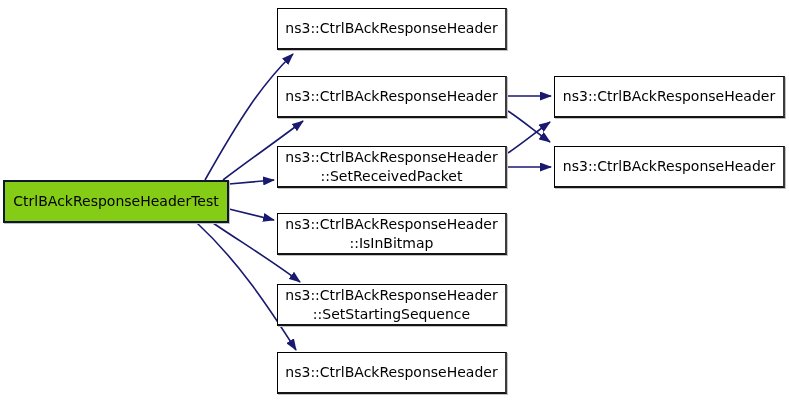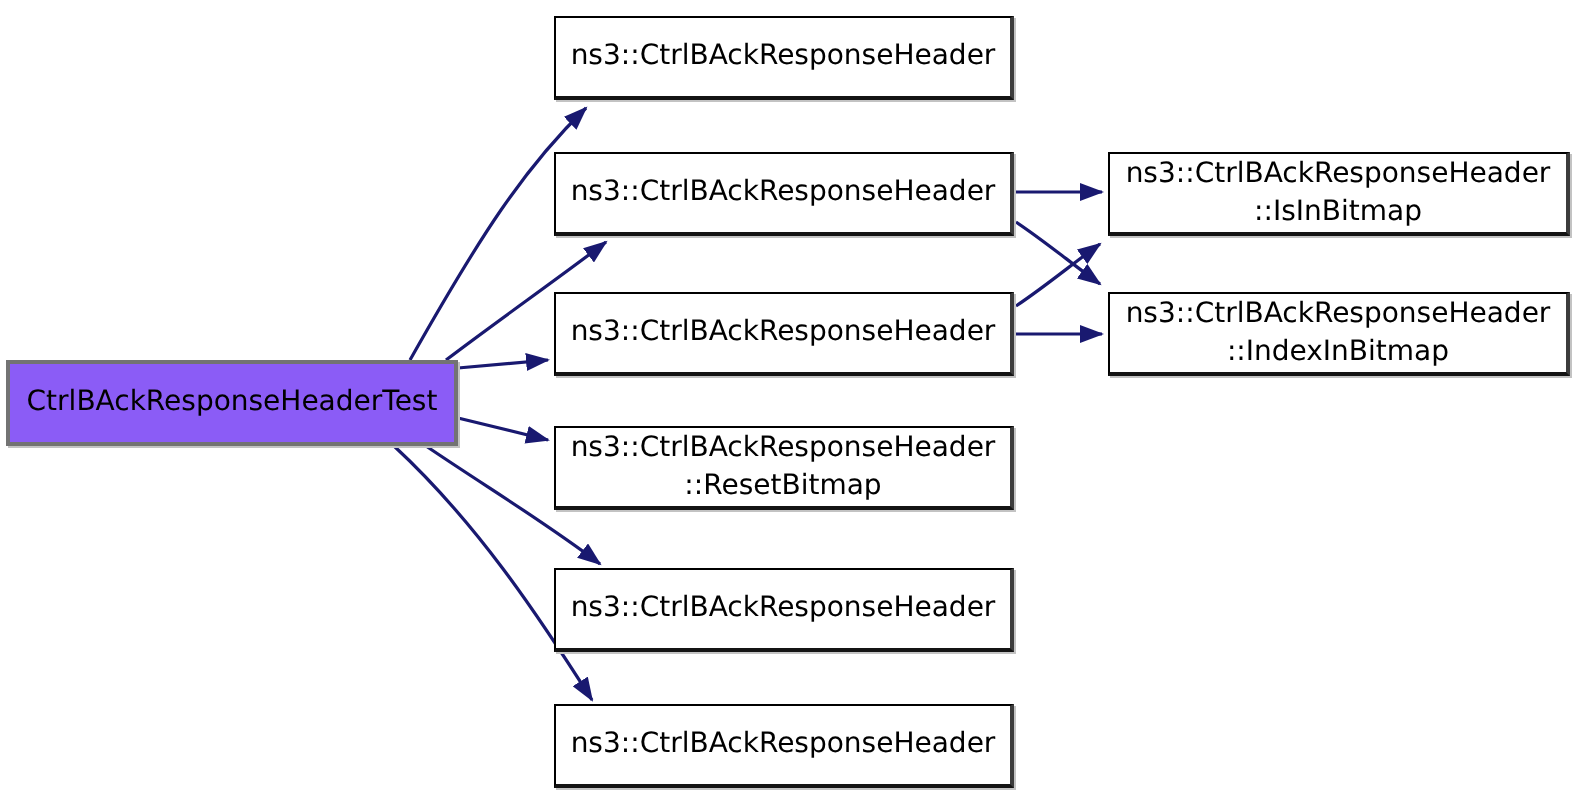--- a/index.html
+++ b/index.html
@@ -23,22 +23,22 @@
     border-bottom:2px solid #141414;
     box-shadow:1px 1px 0 #c3c3c3;
     display:flex;flex-direction:column;justify-content:center;
     text-align:center;
     font-size:14px;line-height:19px;color:#000;
     white-space:nowrap;
     cursor:pointer;
   }
   .node span{display:block;}
   .focus{
-    background:#8b5cf6;
-    border:2px solid #737373;
+    background:#84cc16;
+    border:2px solid #0f172a;
   }
   
   .n-dorun{left:3px;top:180px;width:226px;height:43px;}
   .n-getcompressedbitmap{left:277px;top:8px;width:230px;height:42px;}
   .n-ispacketreceived{left:277px;top:76px;width:230px;height:42px;}
   .n-setreceivedpacket{left:277px;top:146px;width:230px;height:42px;}
   .n-resetbitmap{left:277px;top:213px;width:230px;height:42px;}
   .n-setstartingsequence{left:277px;top:284px;width:230px;height:42px;}
   .n-settype{left:277px;top:352px;width:230px;height:42px;}
   .n-isinbitmap{left:554px;top:76px;width:231px;height:42px;}
@@ -74,38 +74,38 @@
   <div class="node n-getcompressedbitmap">
     <span>ns3::CtrlBAckResponseHeader</span>
   </div>
 
   <div class="node n-ispacketreceived">
     <span>ns3::CtrlBAckResponseHeader</span>
   </div>
 
   <div class="node n-setreceivedpacket">
     <span>ns3::CtrlBAckResponseHeader</span>
+    <span>::SetReceivedPacket</span>
   </div>
 
   <div class="node n-resetbitmap">
     <span>ns3::CtrlBAckResponseHeader</span>
-    <span>::ResetBitmap</span>
+    <span>::IsInBitmap</span>
   </div>
 
   <div class="node n-setstartingsequence">
     <span>ns3::CtrlBAckResponseHeader</span>
+    <span>::SetStartingSequence</span>
   </div>
 
   <div class="node n-settype">
     <span>ns3::CtrlBAckResponseHeader</span>
   </div>
 
   <div class="node n-isinbitmap">
     <span>ns3::CtrlBAckResponseHeader</span>
-    <span>::IsInBitmap</span>
   </div>
 
   <div class="node n-indexinbitmap">
     <span>ns3::CtrlBAckResponseHeader</span>
-    <span>::IndexInBitmap</span>
   </div>
 
 </div>
 
 </body></html>

